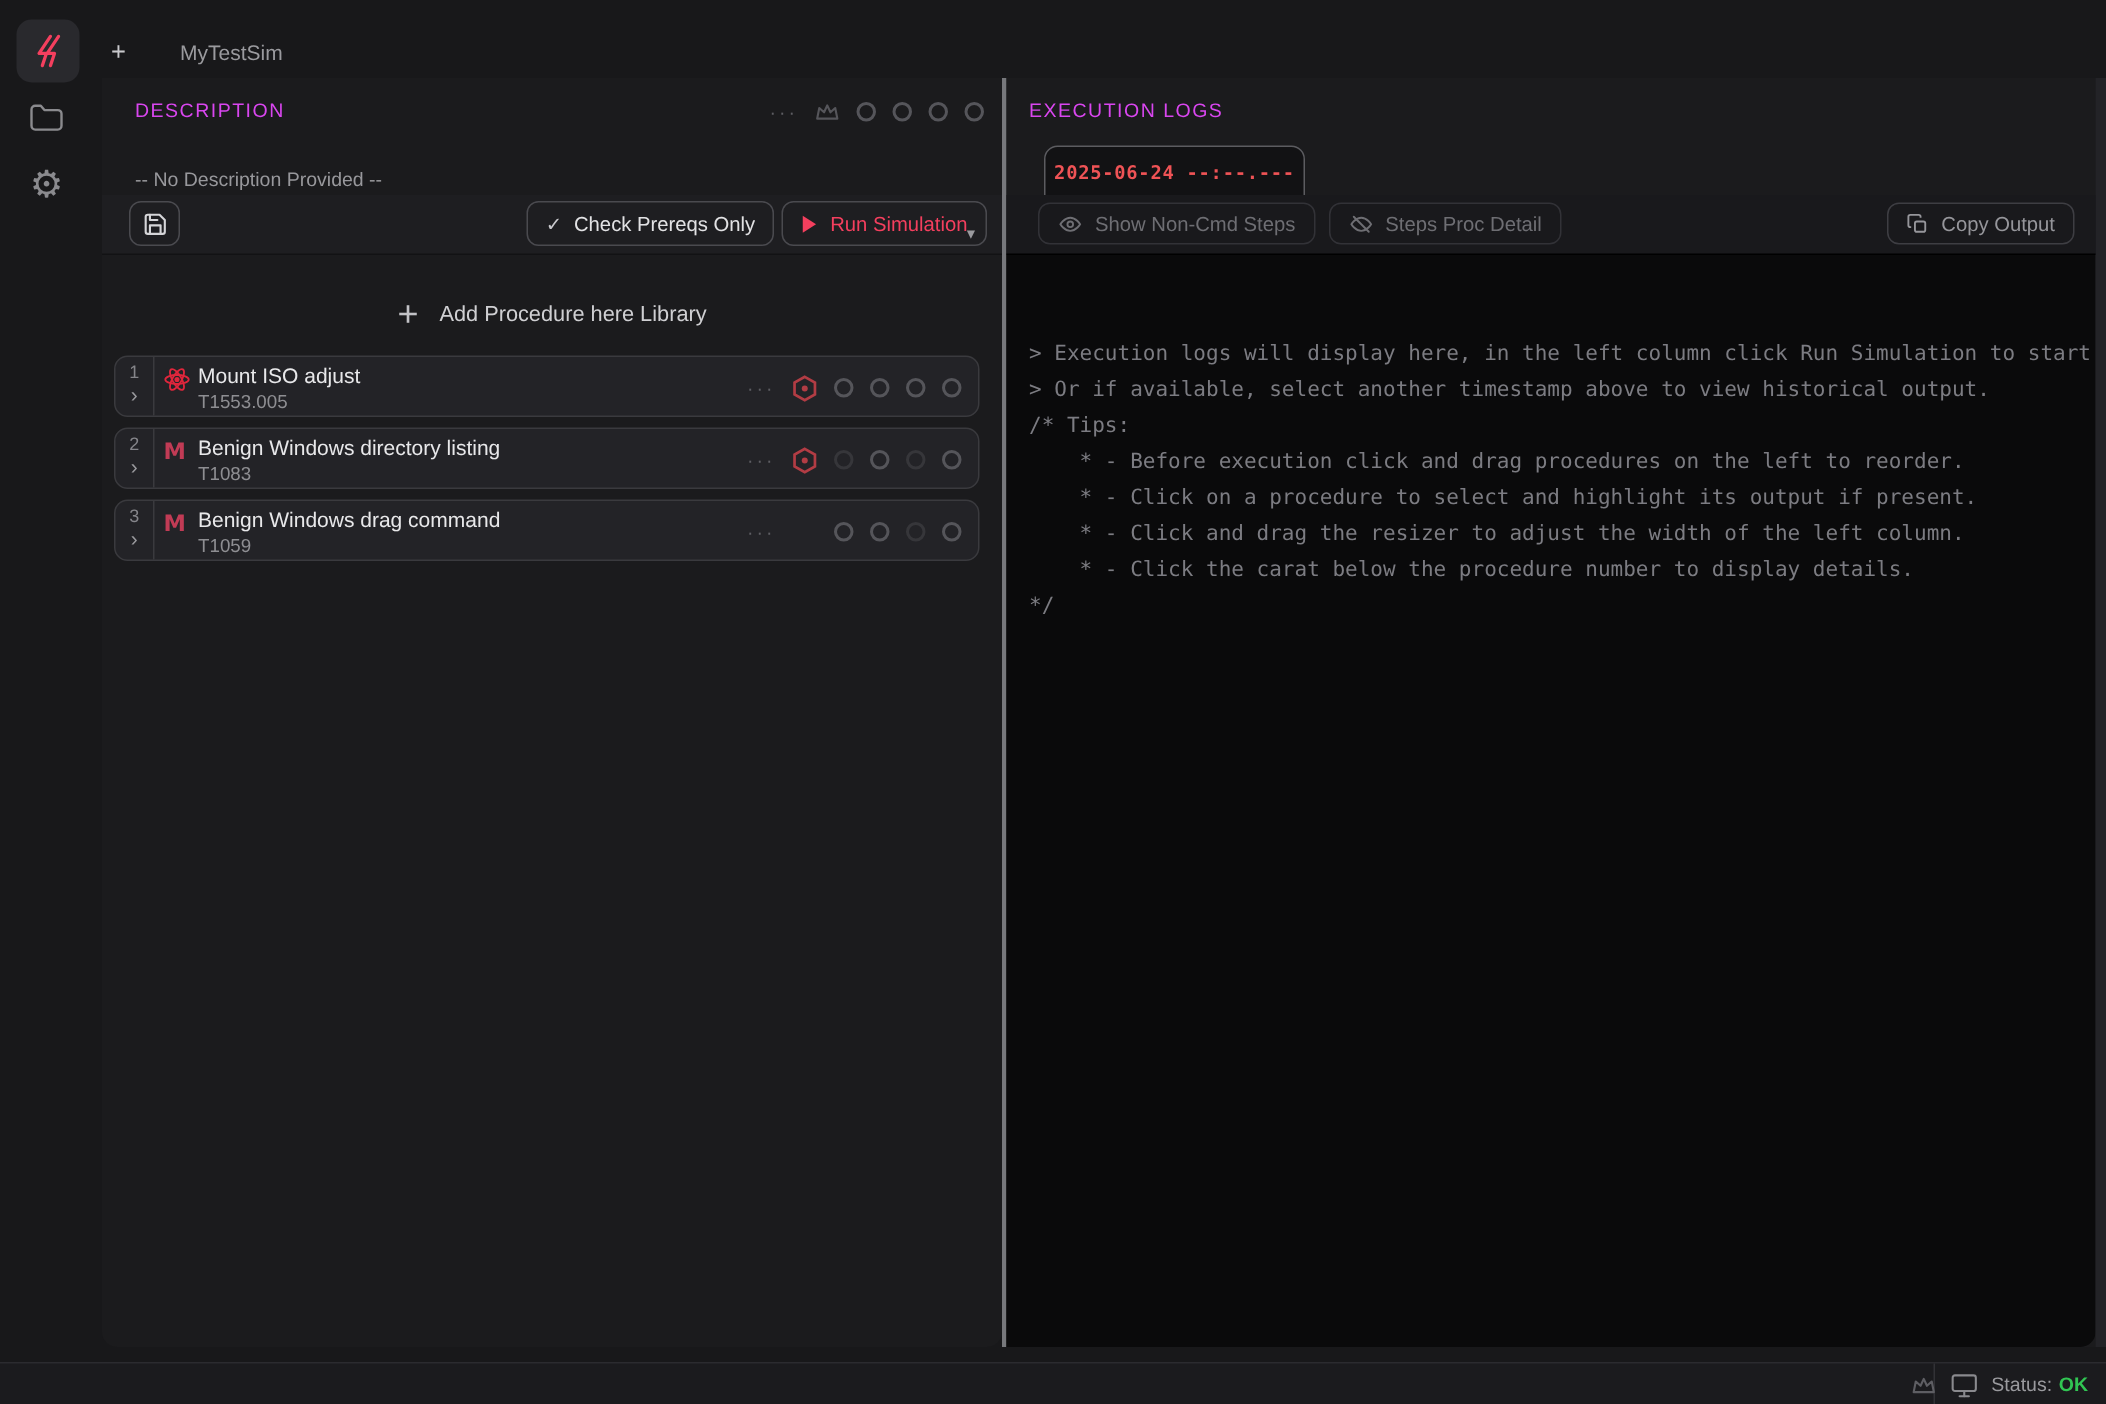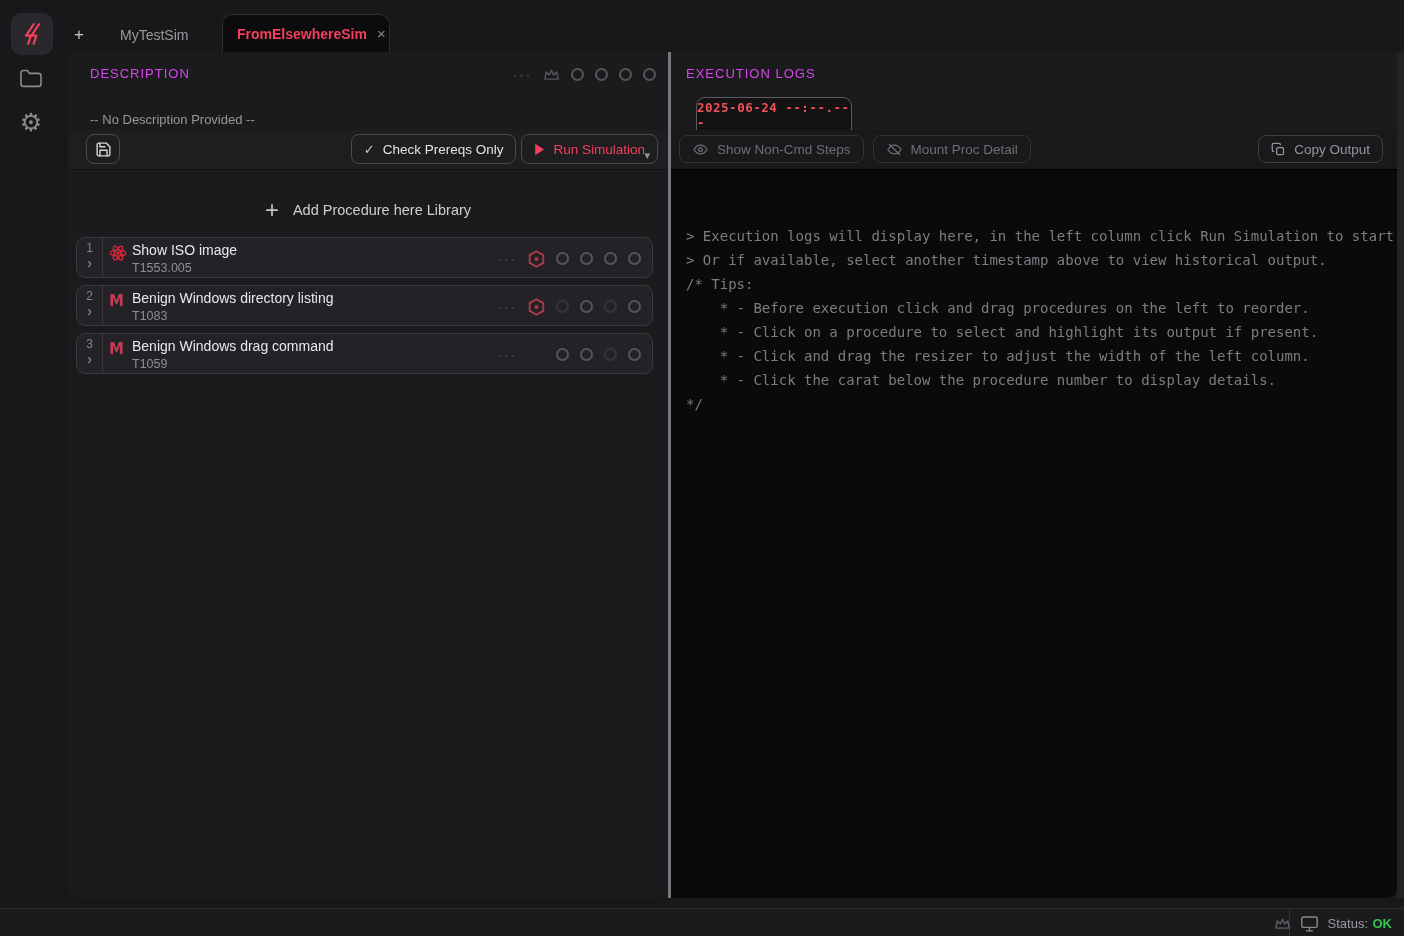--- a/index.html
+++ b/index.html
@@ -63,28 +63,28 @@
   .proc-icons { position:absolute; right:11px; top:0; height:41px; display:flex; align-items:center; gap:11px; }
   .hex-wrap { width:17px; height:18px; }
   .hex-hidden { visibility:hidden; }
 
   
   #resizer { left:668px; top:52px; width:3px; height:846px; background:#77787c; cursor:col-resize; }
 
   
   #right-panel { left:671px; top:52px; width:726px; height:846px; background:#1b1b1d; }
   #exec-title { left:15px; top:14px; }
-  #ts-tab { left:25px; top:45px; width:156px; height:34px; background:#121214;
+  #ts-tab { left:25px; top:45px; width:174px; height:34px; background:#121214;
             border:1px solid #5c5c60; border-radius:9px 9px 0 0; display:flex;
-            align-items:flex-end; justify-content:center; z-index:1; }
+            align-items:center; justify-content:center; z-index:1; }
   #ts-tab span { font-family:"DejaVu Sans Mono",monospace; font-size:12.5px; font-weight:700;
                  color:#ef5356; letter-spacing:0.5px; }
   #right-toolbar { left:0; top:78px; width:726px; height:40px; background:#19191c;
                    border-bottom:1px solid #000; z-index:2; }
-  #right-toolbar .grp { position:absolute; left:8px; top:5px; display:flex; gap:9px; }
+  #right-toolbar .grp { position:absolute; left:21px; top:5px; display:flex; gap:9px; }
   .btn.disabled { color:#6e6e73; border-color:#323237; height:28px; }
   #copy-btn { position:absolute; right:14px; top:5px; height:28px; color:#96969b; border-color:#3e3e43; }
 
   #log-area { left:0; top:118px; width:726px; height:728px; background:#0a0a0b;
               border-radius:0 0 10px 0; overflow:hidden; }
   .log-line { white-space:pre; font-family:"DejaVu Sans Mono",monospace; font-size:14px;
               line-height:24px; color:#7c7c82; }
   #log-lines { position:absolute; left:15px; top:54px; width:1200px; }
 
   #right-strip { left:1397px; top:52px; width:7px; height:846px; background:#232327; }
@@ -119,24 +119,20 @@
         <path d="M2 5 C2 3.6 3.1 2.5 4.5 2.5 H8.2 L10.6 5.4 H19.5 C20.9 5.4 22 6.5 22 7.9 V15.9 C22 17.3 20.9 18.4 19.5 18.4 H4.5 C3.1 18.4 2 17.3 2 15.9 Z"></path>
       </svg>
     </div>
     <div class="rail-icon abs" style="top:108px; font-size:25px;">
       <span>⚙</span>
     </div>
   </div>
 
   <div class="tab-plus abs">+</div>
   <div class="tab-inactive abs">MyTestSim</div>
-  <div class="tab-active abs">
-    <span class="lbl">FromElsewhereSim</span>
-    <span class="x">×</span>
-  </div>
 
   <div id="left-panel" class="abs">
 
     <div id="desc-title" class="abs sec-title">DESCRIPTION</div>
 
     <div id="desc-icons" class="abs">
       <span class="ellipsis">···</span>
       <span>
         <svg width="17" height="15" viewBox="0 0 24 20" fill="none" stroke="#55555a" stroke-width="2" stroke-linejoin="round">
           <path d="M2.5 16.5 4.5 6.5 9 10.5 12 4 15 10.5 19.5 6.5 21.5 16.5 Z"></path>
@@ -189,21 +185,21 @@
       </div>
       <div class="proc-main">
         <span class="proc-icon">
           <svg width="18" height="18" viewBox="0 0 18 18" fill="none" stroke="#e0263c" stroke-width="1.2">
             <ellipse cx="9" cy="9" rx="7.8" ry="3"></ellipse>
             <ellipse cx="9" cy="9" rx="7.8" ry="3" transform="rotate(60 9 9)"></ellipse>
             <ellipse cx="9" cy="9" rx="7.8" ry="3" transform="rotate(120 9 9)"></ellipse>
             <circle cx="9" cy="9" r="1.7" fill="#e0263c" stroke="none"></circle>
           </svg>
         </span>
-        <span class="proc-title">Show ISO image</span>
+        <span class="proc-title">Mount ISO adjust</span>
         <span class="proc-tech">T1553.005</span>
         <span class="proc-icons">
           <span class="ellipsis">···</span>
           <span class="hex-wrap">
             <svg width="17" height="18" viewBox="0 0 17 18" fill="none" stroke="#b23c44" stroke-width="1.8">
               <polygon points="8.5,1.2 15.3,5.1 15.3,12.9 8.5,16.8 1.7,12.9 1.7,5.1"></polygon>
               <circle cx="8.5" cy="9" r="2" fill="#b23c44" stroke="none"></circle>
             </svg>
           </span>
           <span class="ring"></span>
@@ -284,21 +280,21 @@
           </span>
           <span>Show Non-Cmd Steps</span>
         </button>
         <button class="btn disabled">
           <span>
             <svg width="17" height="15" viewBox="0 0 24 24" fill="none" stroke="#6e6e73" stroke-width="2" stroke-linecap="round">
               <path d="M1.5 12s4-7 10.5-7 10.5 7 10.5 7-4 7-10.5 7-10.5-7-10.5-7z"></path>
               <path d="M4 4 20 20"></path>
             </svg>
           </span>
-          <span>Mount  Proc Detail</span>
+          <span>Steps  Proc Detail</span>
         </button>
       </div>
       <button class="btn" id="copy-btn">
         <span>
           <svg width="15" height="15" viewBox="0 0 24 24" fill="none" stroke="#96969b" stroke-width="2" stroke-linejoin="round">
             <rect x="9" y="9" width="11" height="11" rx="2"></rect>
             <path d="M5 15H4a2 2 0 0 1-2-2V4a2 2 0 0 1 2-2h9a2 2 0 0 1 2 2v1"></path>
           </svg>
         </span>
         <span>Copy Output</span>

